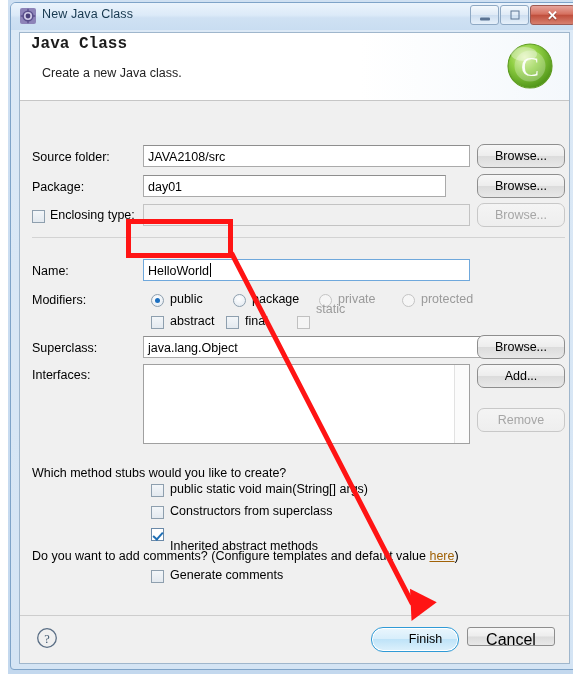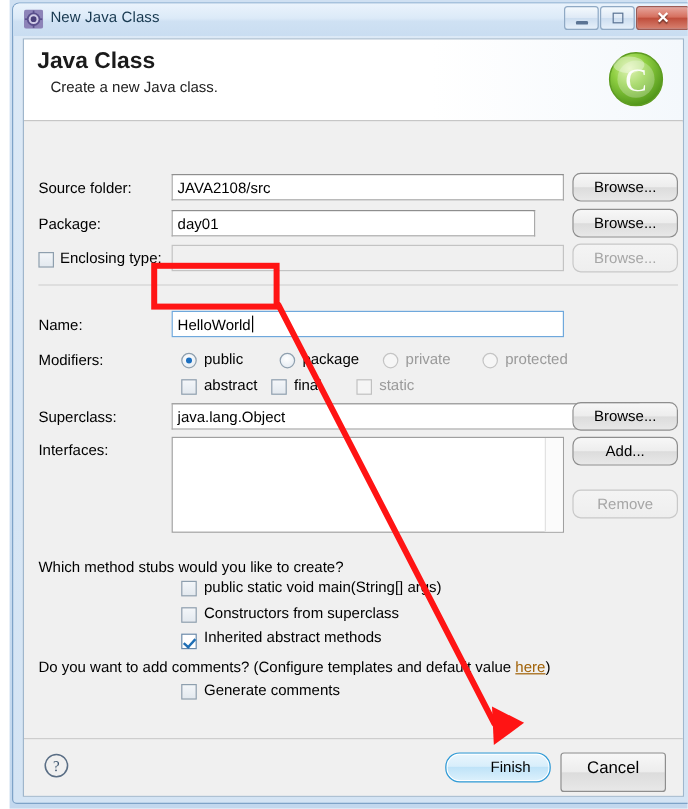--- a/index.html
+++ b/index.html
@@ -79,22 +79,22 @@
     box-sizing: border-box;
   }
   .header-area {
     position: absolute; left: 0; top: 0;
     width: 100%; height: 68px;
     background: linear-gradient(to right, #ffffff 0%, #ffffff 62%, #f4f8fc 100%);
     border-bottom: 1px solid #c6c6c6;
     box-sizing: border-box;
   }
   .header-title {
-    position: absolute; left: 11px; top: 8px;
-    font-size: 19px; font-weight: bold; color: #1b1b1b;
+    position: absolute; left: 11px; top: 2px;
+    font-size: 16px; font-weight: bold; color: #1b1b1b; font-family: Liberation Mono, monospace;
   }
   .header-sub {
     position: absolute; left: 22px; top: 33px;
     font-size: 12.5px; color: #222;
   }
   .header-icon {
     position: absolute; right: 13px; top: 7px;
     width: 52px; height: 52px;
   }
 
@@ -231,26 +231,26 @@
     background: linear-gradient(to bottom, #eaf6fd 0%, #d8eefb 46%, #bfe3f8 50%, #ddf1fc 100%);
     box-sizing: border-box;
     font-size: 12.5px; color: #000;
     text-align: center; line-height: 23px;
     box-shadow: inset 0 0 0 1px #ffffff;
     padding-left: 21px;
   }
   .btn-cancel {
     position: absolute;
     right: 14px; top: 11px;
-    width: 88px; height: 33px;
+    width: 88px; height: 19px;
     border: 1px solid #8e8e8e;
     border-radius: 3px;
     background: linear-gradient(to bottom, #f7f7f7 0%, #ededed 48%, #dcdcdc 52%, #e8e8e8 100%);
     box-sizing: border-box;
-    font-size: 14px; color: #000;
+    font-size: 16px; color: #000;
     text-align: center; line-height: 23px;
   }
 
   
   .anno-box {
     position: absolute;
     border: 5px solid #ff1414;
     box-sizing: border-box;
     pointer-events: none;
   }
@@ -353,21 +353,21 @@
         <div class="rdo dim" style="left:382px; top:192px;"></div>
         <span class="lbl dim" style="left:401px; top:190px;">protected</span>
 
         <div class="cbx" style="left:131px; top:214px;"></div>
         <span class="lbl" style="left:150px; top:212px;">abstract</span>
 
         <div class="cbx" style="left:206px; top:214px;"></div>
         <span class="lbl" style="left:225px; top:212px;">final</span>
 
         <div class="cbx dim" style="left:277px; top:214px;"></div>
-        <span class="lbl dim" style="left:296px; top:212px;">static</span>
+        <span class="lbl dim" style="left:296px; top:200px;">static</span>
 
         <span class="lbl" style="left:12px; top:239px;">Superclass:</span>
         <div class="tf" style="left:123px; top:234px; width:390px;">java.lang.Object</div>
         <div class="btn" style="left:457px; top:233px; width:88px;">Browse...</div>
 
         <span class="lbl" style="left:12px; top:266px;">Interfaces:</span>
         <div class="listbox" style="left:123px; top:262px; width:327px; height:80px;">
           <div class="vscroll"></div>
         </div>
         <div class="btn disabled" style="left:457px; top:306px; width:88px;">Remove</div>
@@ -375,21 +375,21 @@
 
         <span class="qtext" style="left:12px; top:364px;">Which method stubs would you like to create?</span>
 
         <div class="cbx" style="left:131px; top:382px;"></div>
         <span class="lbl" style="left:150px; top:380px;">public static void main(String[] args)</span>
 
         <div class="cbx" style="left:131px; top:404px;"></div>
         <span class="lbl" style="left:150px; top:402px;">Constructors from superclass</span>
 
         <div class="cbx on" style="left:131px; top:426px;"></div>
-        <span class="lbl" style="left:150px; top:422px;">Inherited abstract methods</span>
+        <span class="lbl" style="left:150px; top:437px;">Inherited abstract methods</span>
 
         <span class="qtext" style="left:12px; top:447px;"><span>Do you want to add comments? (Configure templates and default value </span><span class="link">here</span><span>)</span></span>
 
         <div class="cbx" style="left:131px; top:468px;"></div>
         <span class="lbl" style="left:150px; top:466px;">Generate comments</span>
 
       </div>
 
       <div class="footer">
         <span class="help-icon">

